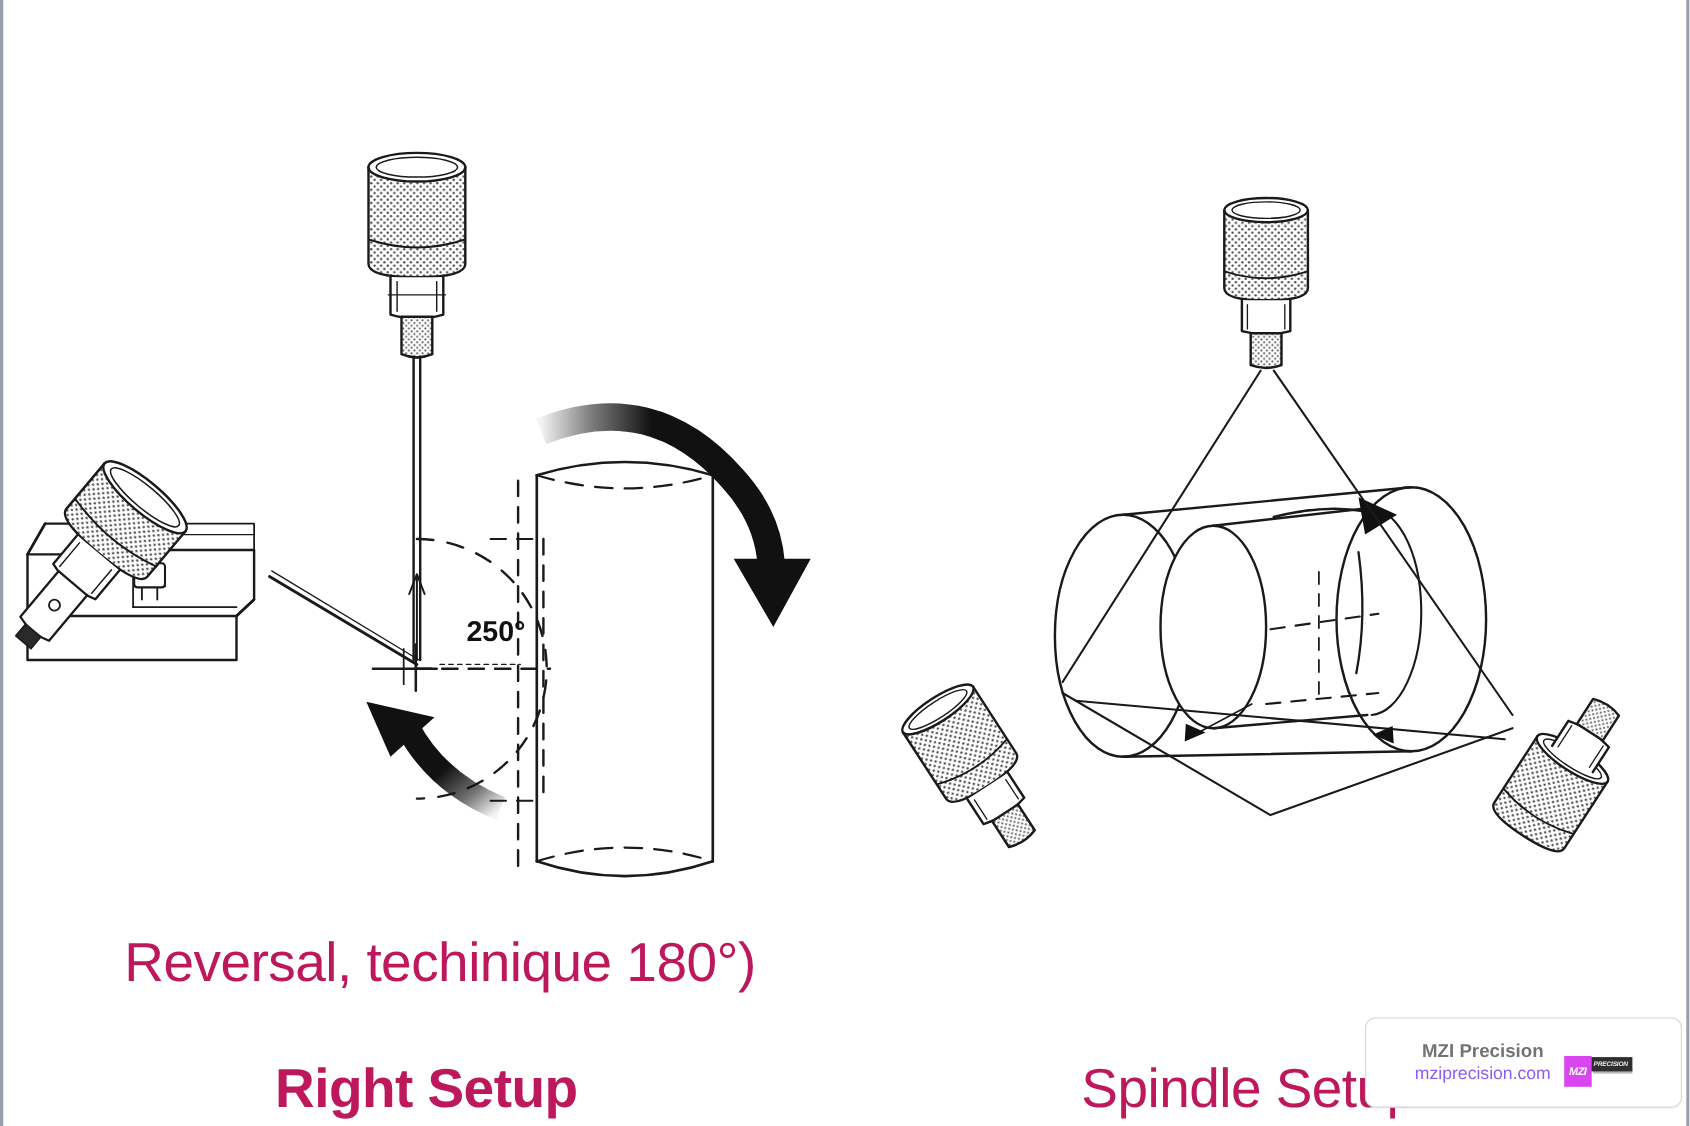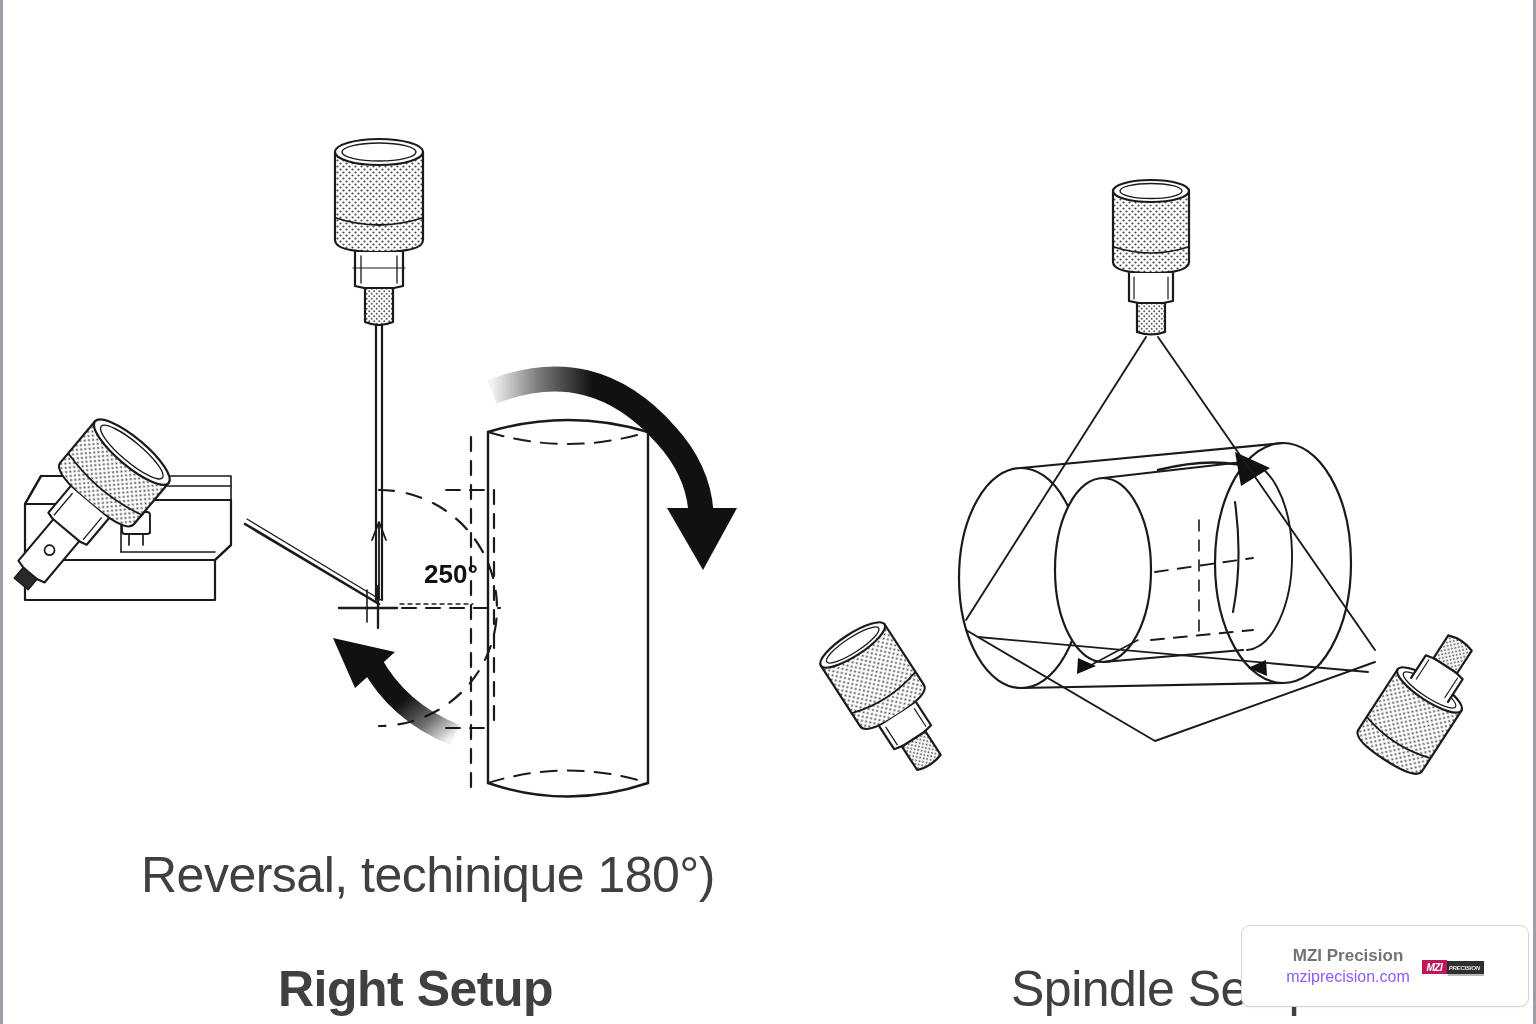--- a/index.html
+++ b/index.html
@@ -13,25 +13,24 @@
   #stage{
     position:absolute;inset:0;
     background:#ffffff;
     border-left:3px solid #9aa0a8;
     border-right:3px solid #9aa0a8;
     box-sizing:border-box;
   }
   .art{position:absolute;left:0;top:0;width:1536px;height:1024px;pointer-events:none;}
   .caption{
     position:absolute;
-    color:#404040;
+    color:#be185d;
     font-weight:400;
     white-space:nowrap;
     letter-spacing:-0.5px;
-    margin-left:28px;
   }
   #cap-reversal{left:110px;top:846px;font-size:50px;}
   #cap-right{left:247px;top:960px;font-size:50px;font-weight:bold;}
   #cap-spindle{left:980px;top:960px;font-size:50px;}
   #angle-label{
     position:absolute;left:421px;top:559px;
     font-size:26px;font-weight:700;color:#111;
   }
   
   #wm{
@@ -42,22 +41,22 @@
     box-shadow:0 1px 2px rgba(0,0,0,.05);
   }
   #wm-text{display:flex;flex-direction:column;align-items:center;line-height:1.25;}
   #wm-title{font-size:17px;font-weight:700;color:#737373;}
   #wm-url{font-size:16px;color:#8b5cf6;}
   #wm-logo{
     margin-left:12px;width:62px;height:16px;position:relative;flex:0 0 auto;
     transform:translateY(2px);
   }
   #wm-logo .lg-red{
-    position:absolute;left:0;top:0;width:25px;height:14px;
-    background:#be185d;color:#fff;font-size:10px;font-weight:700;
+    position:absolute;left:0;top:0;width:25px;height:28px;
+    background:#d946ef;color:#fff;font-size:10px;font-weight:700;
     display:flex;align-items:center;justify-content:center;letter-spacing:-.5px;
     font-style:italic;
   }
   #wm-logo .lg-dark{
     position:absolute;left:23px;top:1px;width:39px;height:13px;
     background:#2f2f2f;color:#e9e9e9;font-size:6px;font-weight:700;
     display:flex;align-items:center;justify-content:center;letter-spacing:-.2px;
     font-style:italic;
   }
   #wm-logo .lg-shadow{

